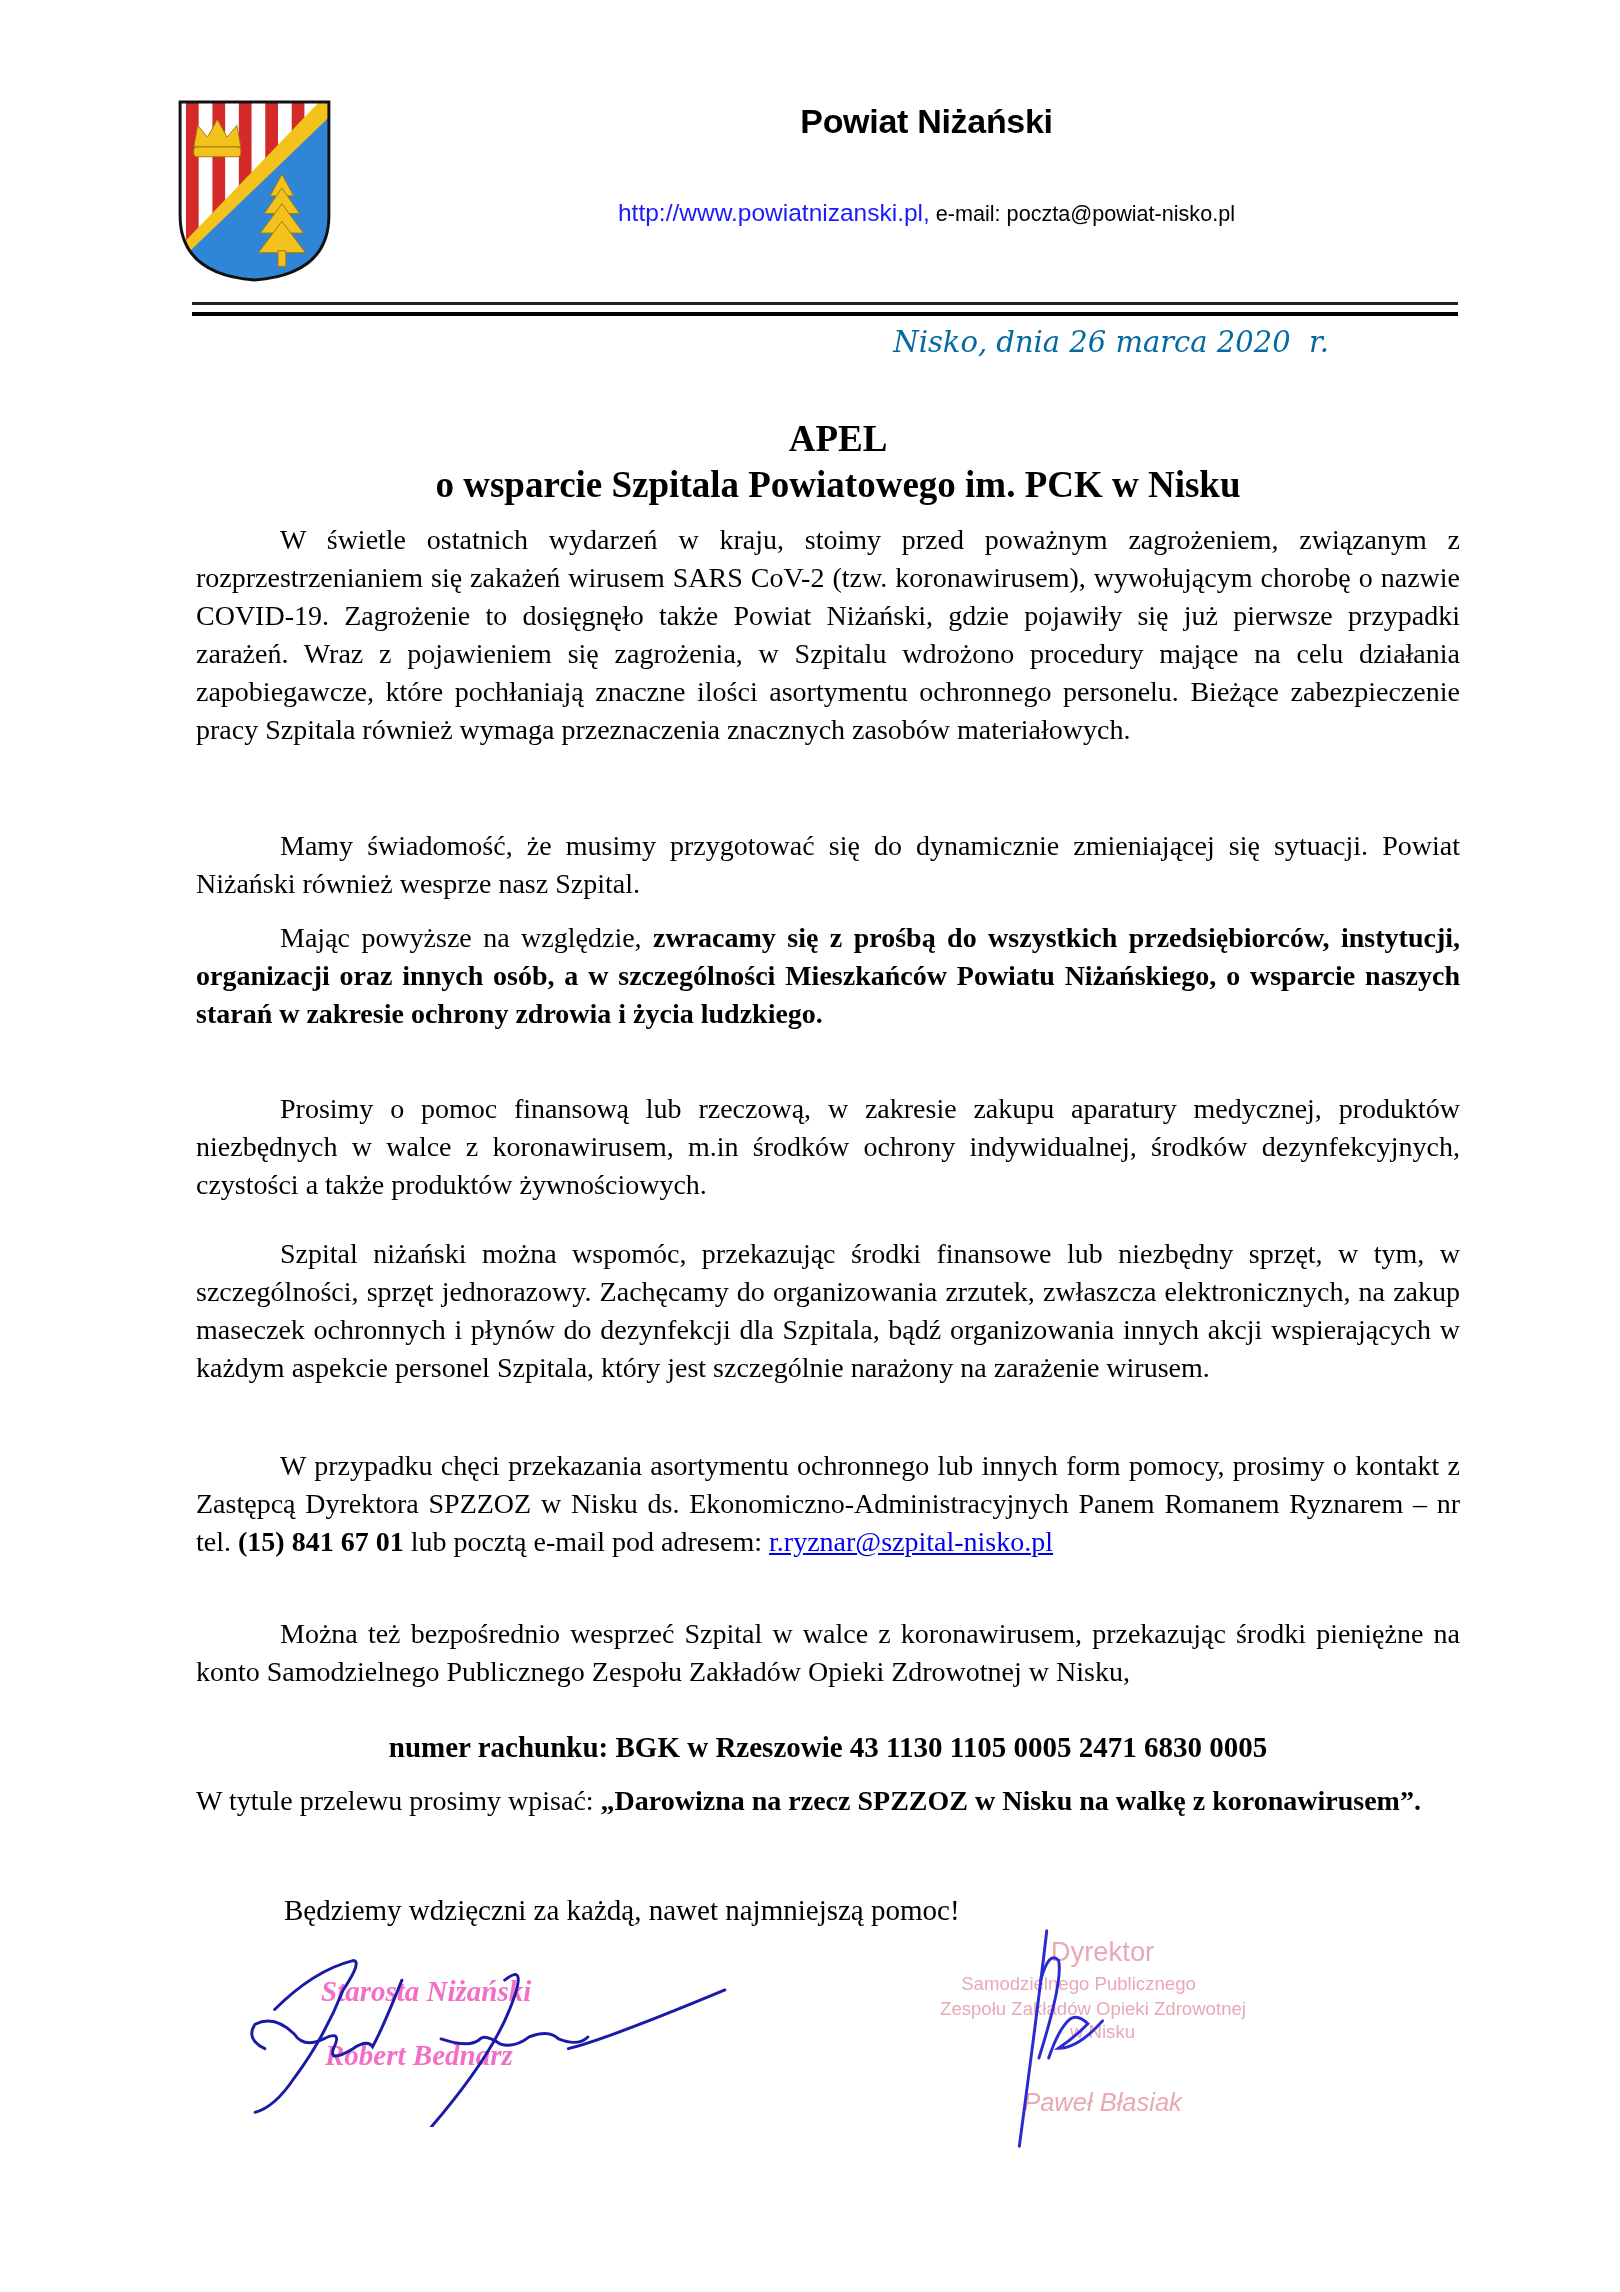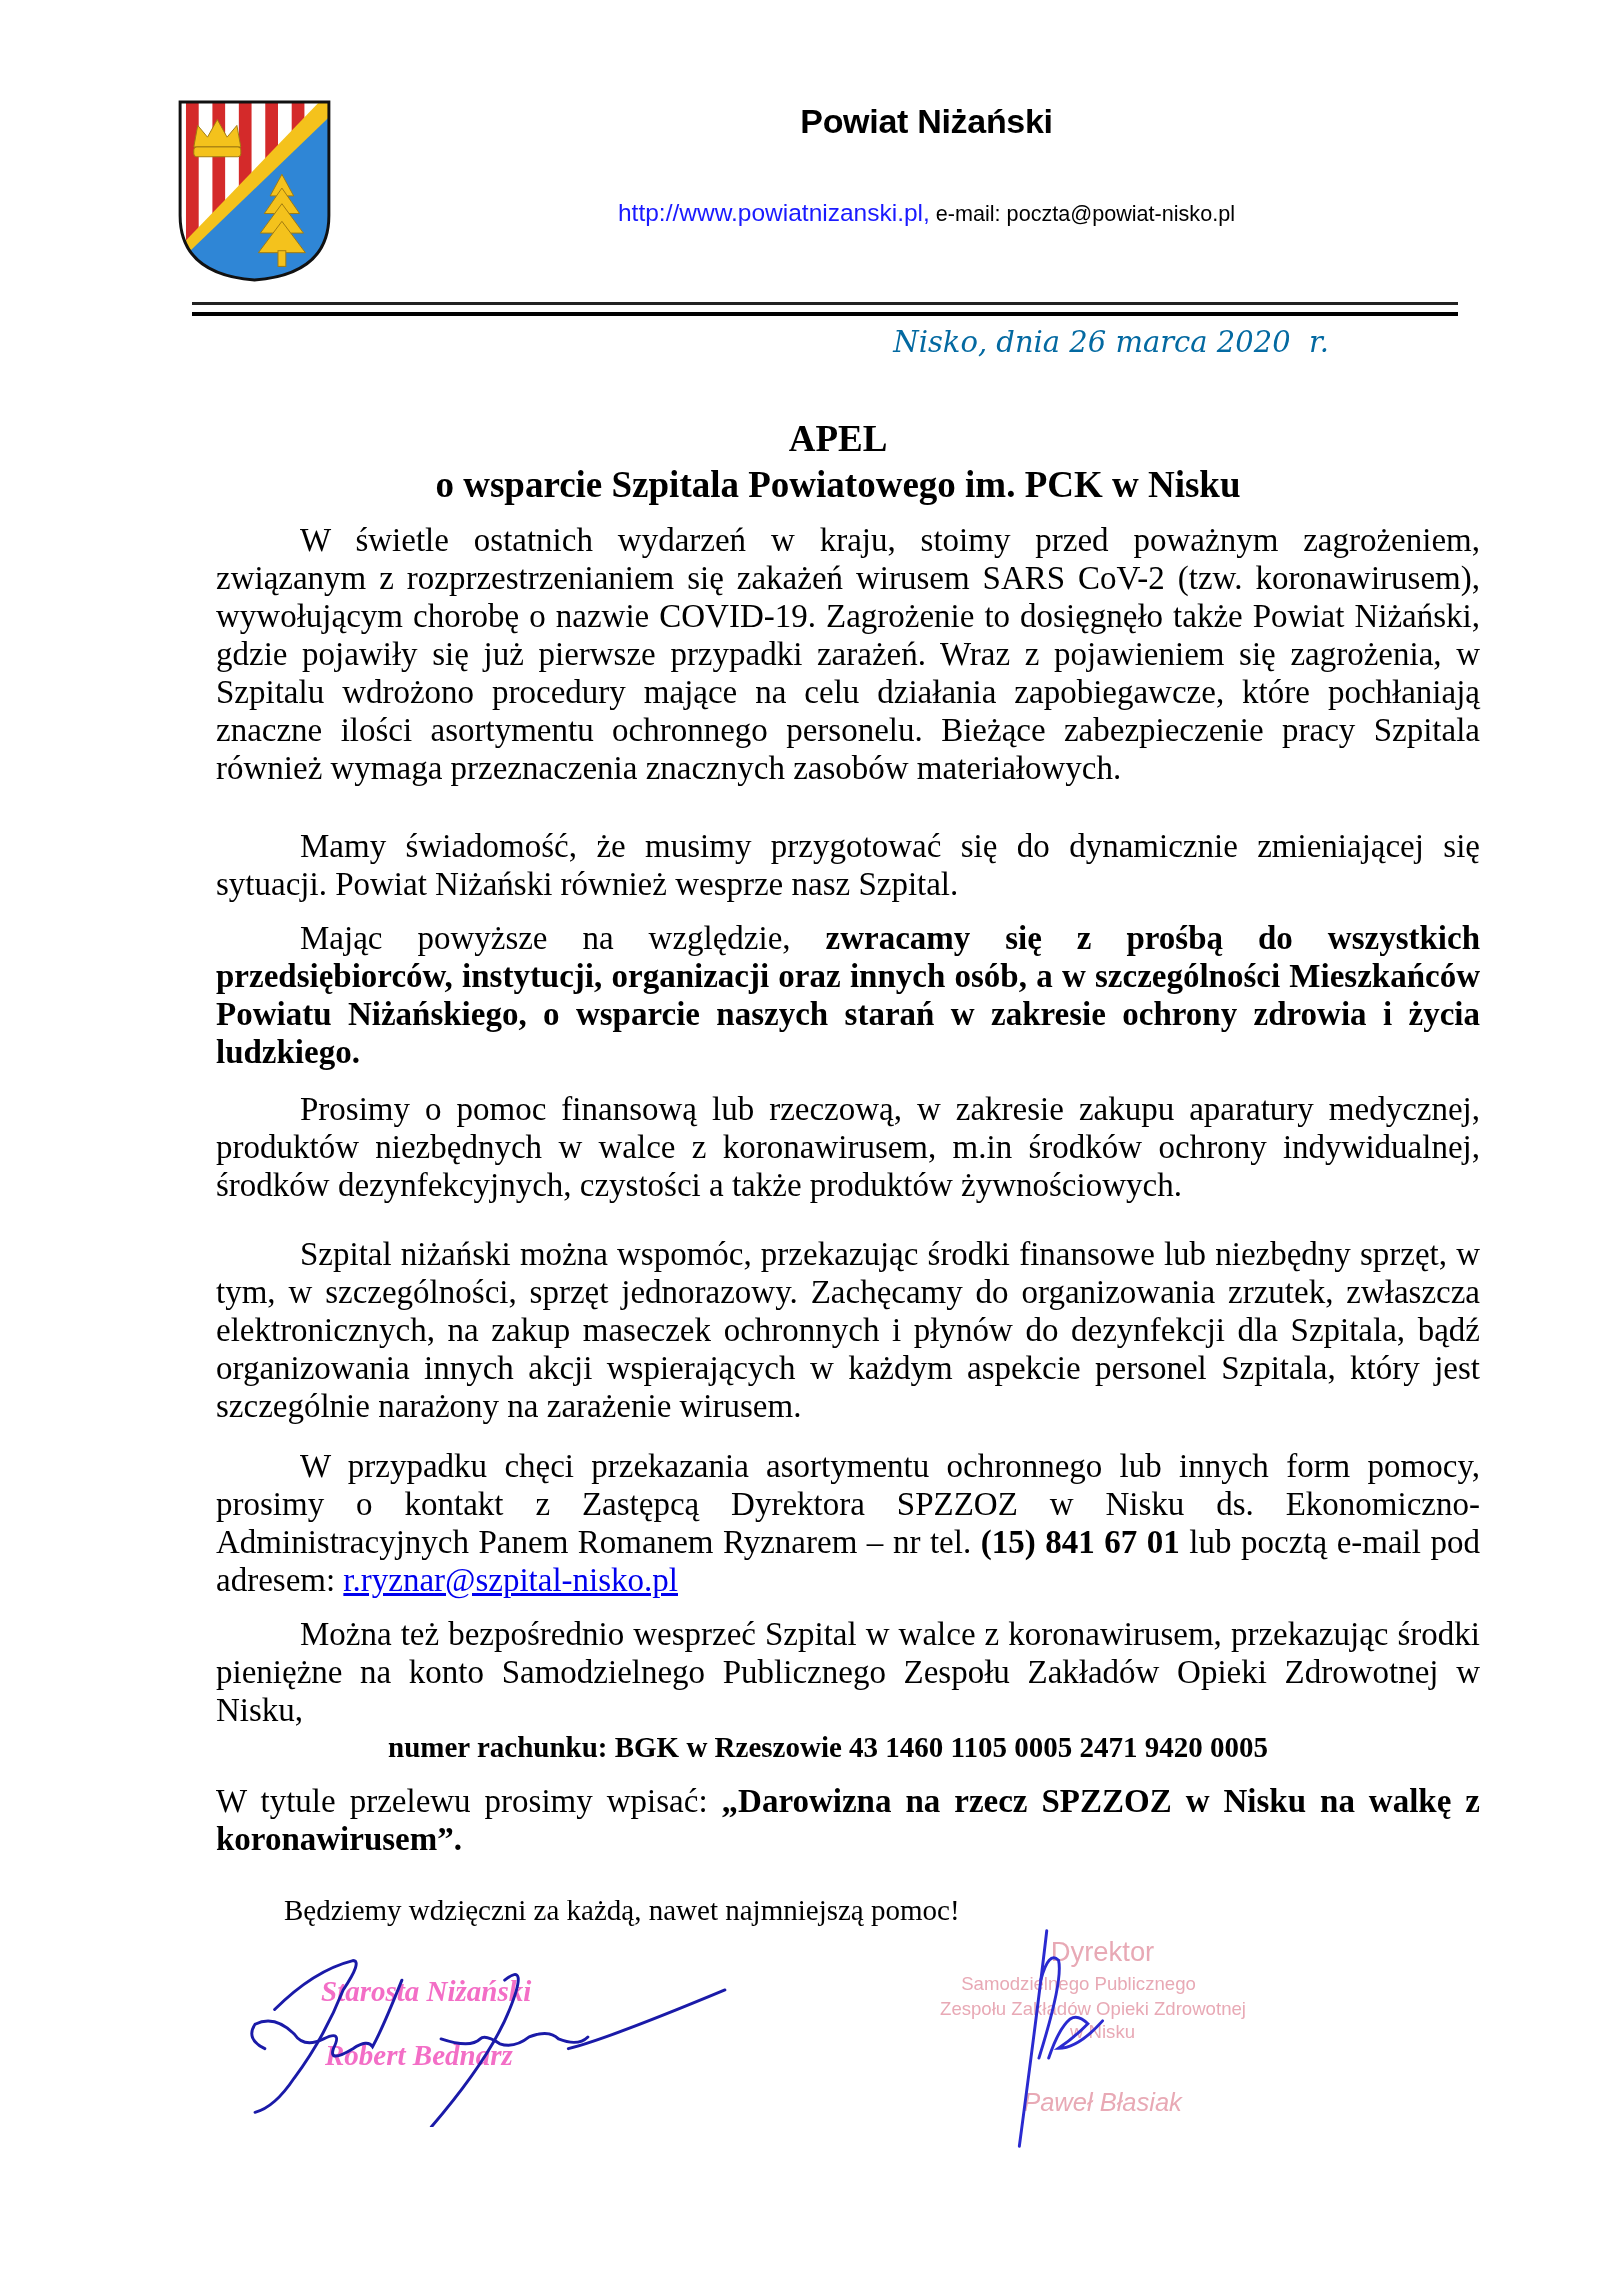--- a/index.html
+++ b/index.html
@@ -20,21 +20,21 @@
 
   .date { position: absolute; right: 167px; top: 325px; font-family: "DejaVu Serif", "Liberation Serif", serif;
           font-style: italic; font-size: 29px; color: #0369a1; white-space: pre; }
 
   .title { position: absolute; left: 186px; width: 1304px; text-align: center;
            font-family: "Liberation Serif", serif; font-weight: bold; color: #000; }
   .title1 { top: 417px; font-size: 37px; }
   .title2 { top: 463px; font-size: 37px; }
 
   .body { position: absolute; left: 196px; width: 1264px; font-family: "Liberation Serif", serif;
-          font-size: 33px; line-height: 38px; color: #000; text-align: justify; margin-left: 20px; }
+          font-size: 28px; line-height: 38px; color: #000; text-align: justify; }
   .body p { margin: 0; text-indent: 84px; }
   .body p.noind { text-indent: 0; }
   .body b { font-weight: bold; }
   .link { color: #0000ee; text-decoration: underline; }
 
   .p1 { top: 521px; }
   .p2 { top: 827px; }
   .p3 { top: 919px; }
   .p4 { top: 1090px; }
   .p5 { top: 1235px; }
@@ -123,21 +123,21 @@
   </div>
   <div class="body p5">
     <p>Szpital niżański można wspomóc, przekazując środki finansowe lub niezbędny sprzęt, w tym, w szczególności, sprzęt jednorazowy. Zachęcamy do organizowania zrzutek, zwłaszcza elektronicznych, na zakup maseczek ochronnych i płynów do dezynfekcji dla Szpitala, bądź organizowania innych akcji wspierających w każdym aspekcie personel Szpitala, który jest szczególnie narażony na zarażenie wirusem.</p>
   </div>
   <div class="body p6">
     <p><span>W przypadku chęci przekazania asortymentu ochronnego lub innych form pomocy, prosimy o kontakt z Zastępcą Dyrektora SPZZOZ w Nisku ds. Ekonomiczno-Administracyjnych Panem Romanem Ryznarem – nr tel. </span><b>(15) 841 67 01</b><span> lub pocztą e-mail pod adresem: </span><span class="link">r.ryznar@szpital-nisko.pl</span></p>
   </div>
   <div class="body p7">
     <p>Można też bezpośrednio wesprzeć Szpital w walce z koronawirusem, przekazując środki pieniężne na konto Samodzielnego Publicznego Zespołu Zakładów Opieki Zdrowotnej w Nisku,</p>
   </div>
-  <div class="acct">numer rachunku: BGK w Rzeszowie 43 1460 1105 0005 2471 9420 0005</div>
+  <div class="acct">numer rachunku: BGK w Rzeszowie 43 1130 1105 0005 2471 6830 0005</div>
   <div class="body p8">
     <p class="noind"><span>W tytule przelewu prosimy wpisać: </span><b>„Darowizna na rzecz SPZZOZ w Nisku na walkę z koronawirusem”.</b></p>
   </div>
   <div class="p9">Będziemy wdzięczni za każdą, nawet najmniejszą pomoc!</div>
 
   <div class="sig1-text sig1-role">Starosta Niżański</div>
   <div class="sig1-text sig1-name">Robert Bednarz</div>
   <svg class="sig1" viewBox="0 0 520 190">
     <g fill="none" stroke="#1a1aa8" stroke-width="3" stroke-linecap="round">
       <path d="M40,70 Q80,30 120,20 Q130,20 110,50 Q90,100 60,140 Q40,170 20,175"></path>

